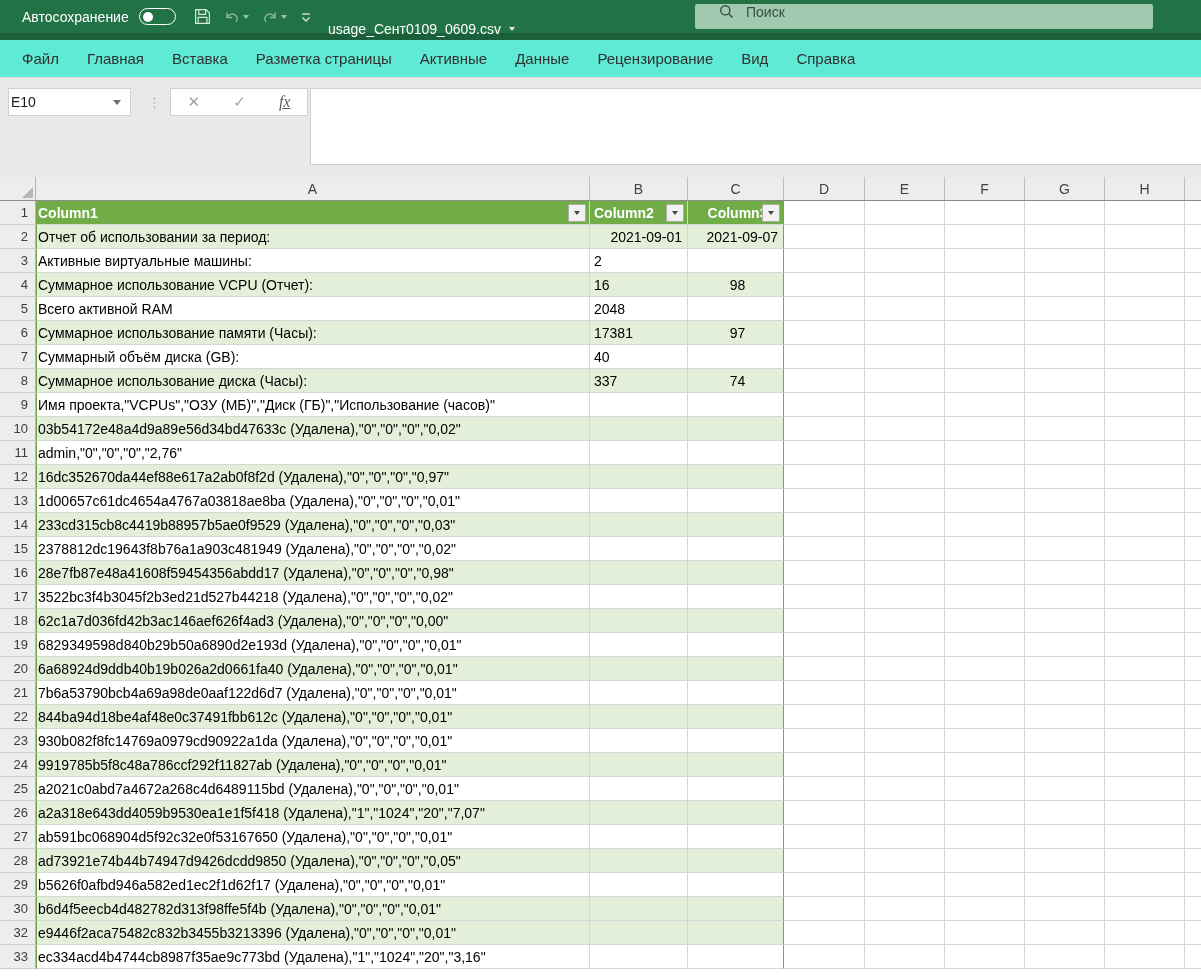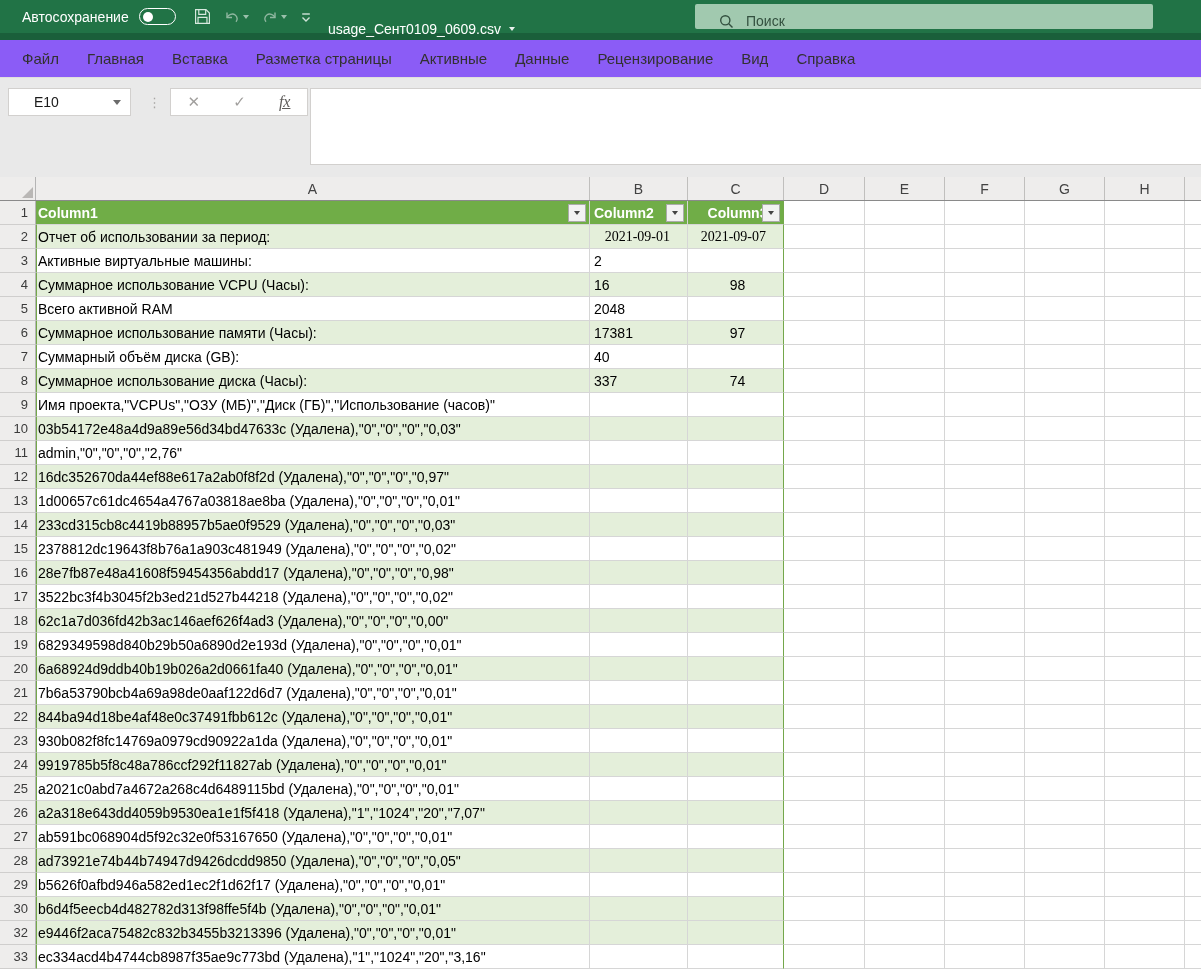--- a/index.html
+++ b/index.html
@@ -14,34 +14,34 @@
     display:flex; align-items:center; }
   .toggle-knob { width:10px; height:10px; background:#fff; border-radius:50%; margin-left:3px; }
   .qat { display:flex; align-items:center; margin-left:14px; gap:4px; }
   .qat-btn { display:flex; align-items:center; padding:2px 4px; }
   .mini-caret { width:0; height:0; border-left:3.5px solid transparent; border-right:3.5px solid transparent;
     border-top:4px solid rgba(255,255,255,.55); margin-left:2px; }
   .doc-title { position:absolute; left:328px; top:12px; height:33px; display:flex; align-items:center;
     font-size:14px; color:#fff; }
   .doc-title .mini-caret { border-top-color:rgba(255,255,255,.9); margin-left:8px; }
   .searchbox { position:absolute; left:695px; top:4px; width:458px; height:25px; background:#a1c9af;
-    border-radius:2px; display:flex; align-items:flex-end; }
+    border-radius:2px; display:flex; align-items:flex-start; }
   .searchbox svg { margin-left:24px; }
   .search-placeholder { margin-left:12px; font-size:14px; color:#33503f; }
 
   
-  .ribbon-tabs { height:38px; background:#8b5cf6; display:flex; align-items:center; padding-left:8px;
+  .ribbon-tabs { height:38px; background:#5eead4; display:flex; align-items:center; padding-left:8px;
     border-bottom:1px solid #e1dfdd; }
   .tab { font-size:15px; color:#323130; padding:0 14px; height:100%; display:flex; align-items:center; }
 
   
   .formula-region { position:relative; height:99px; background:#e9e9e9; }
   .namebox { position:absolute; left:8px; top:10px; width:123px; height:28px; background:#fff;
     border:1px solid #d2d0ce; display:flex; align-items:center; }
-  .namebox-value { font-size:14px; color:#1a1a1a; padding-left:25px; flex:1; }
+  .namebox-value { font-size:14px; color:#1a1a1a; padding-left:2px; flex:1; }
   .namebox-caret { width:0;height:0;border-left:4px solid transparent;border-right:4px solid transparent;
     border-top:5px solid #6b6b6b; margin-right:9px; }
   .dots-sep { position:absolute; left:148px; top:10px; height:28px; display:flex; align-items:center;
     color:#a8a6a4; font-size:13px; letter-spacing:0; }
   .fbuttons { position:absolute; left:170px; top:10px; width:138px; height:28px; background:#fff;
     border:1px solid #d2d0ce; display:flex; align-items:center; justify-content:space-around; }
   .fbtn-x { color:#a19f9d; font-size:15px; }
   .fbtn-check { color:#a19f9d; font-size:15px; }
   .fbtn-fx { font-family:"Liberation Serif", serif; font-style:italic; font-size:16px; color:#5f5d5b;text-decoration:underline; }
   .formula-input { position:absolute; left:310px; top:10px; right:0; height:77px; background:#fff;
@@ -58,21 +58,21 @@
   .cE,.cF,.cG,.cH{width:80px} .cI{flex:1; border-right:none !important;}
 
   .row { display:flex; height:24px; }
   .rownum { width:36px; background:#eeedec; border-right:1px solid #b5b5b5; border-bottom:1px solid #cfcecd;
     display:flex; align-items:center; justify-content:flex-end; padding-right:7px; font-size:13px; color:#3b3b3b; }
   .cell { height:100%; border-right:1px solid #d6d6d6; border-bottom:1px solid #d6d6d6;
     font-size:14px; color:#000; display:flex; align-items:center; white-space:nowrap; overflow:hidden; }
   .cell.cA { padding-left:1px; border-left:1.5px solid #74a74b; }
   .cell.cB, .cell.cC { padding-left:4px; }
   .cell.cC { border-right:1.5px solid #74a74b;justify-content:center; }
-  .cell.r { justify-content:flex-end; padding-right:17px;font-family:Liberation Serif, serif; }
+  .cell.r { justify-content:flex-end; padding-right:5px; }
   .row.band .cA, .row.band .cB, .row.band .cC { background:#e4efda; }
 
   
   .theader .cell.cA, .theader .cell.cB, .theader .cell.cC {
     background:#70ad47; color:#fff; font-weight:bold; position:relative; }
   .filterbtn { position:absolute; right:3px; top:50%; transform:translateY(-50%); width:18px; height:18px;
     background:#f2f2f2; border:1px solid #ababab; display:flex; align-items:center; justify-content:center; }
   .filterbtn .fcaret { width:0;height:0;border-left:3.5px solid transparent;border-right:3.5px solid transparent;
     border-top:4.5px solid #444; }
 
@@ -219,21 +219,21 @@
     <div class="cell cC"></div>
     <div class="cell cD"></div>
     <div class="cell cE"></div>
     <div class="cell cF"></div>
     <div class="cell cG"></div>
     <div class="cell cH"></div>
     <div class="cell cI"></div>
   </div>
       <div class="row band">
     <div class="rownum">4</div>
-    <div class="cell cA">Суммарное использование VCPU (Часы):</div>
+    <div class="cell cA">Суммарное использование VCPU (Отчет):</div>
     <div class="cell cB">16</div>
     <div class="cell cC">98</div>
     <div class="cell cD"></div>
     <div class="cell cE"></div>
     <div class="cell cF"></div>
     <div class="cell cG"></div>
     <div class="cell cH"></div>
     <div class="cell cI"></div>
   </div>
       <div class="row">
@@ -291,21 +291,21 @@
     <div class="cell cC"></div>
     <div class="cell cD"></div>
     <div class="cell cE"></div>
     <div class="cell cF"></div>
     <div class="cell cG"></div>
     <div class="cell cH"></div>
     <div class="cell cI"></div>
   </div>
       <div class="row band">
     <div class="rownum">10</div>
-    <div class="cell cA">03b54172e48a4d9a89e56d34bd47633c (Удалена),"0","0","0","0,03"</div>
+    <div class="cell cA">03b54172e48a4d9a89e56d34bd47633c (Удалена),"0","0","0","0,02"</div>
     <div class="cell cB"></div>
     <div class="cell cC"></div>
     <div class="cell cD"></div>
     <div class="cell cE"></div>
     <div class="cell cF"></div>
     <div class="cell cG"></div>
     <div class="cell cH"></div>
     <div class="cell cI"></div>
   </div>
       <div class="row">

